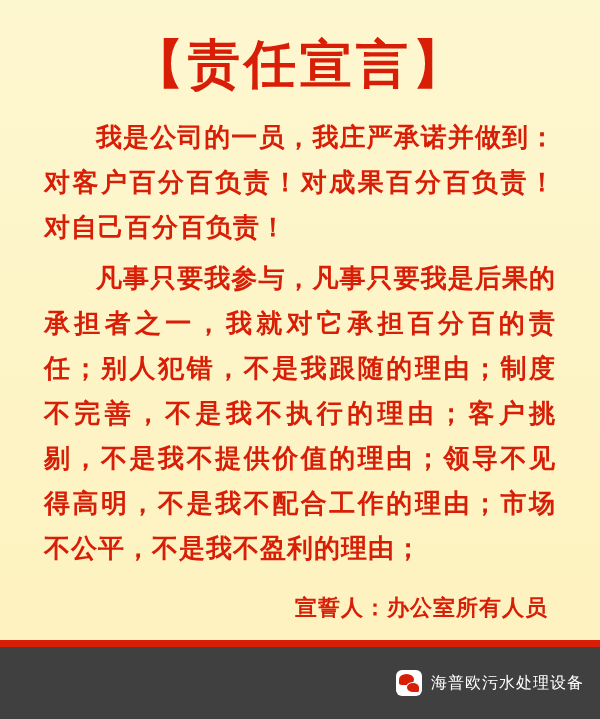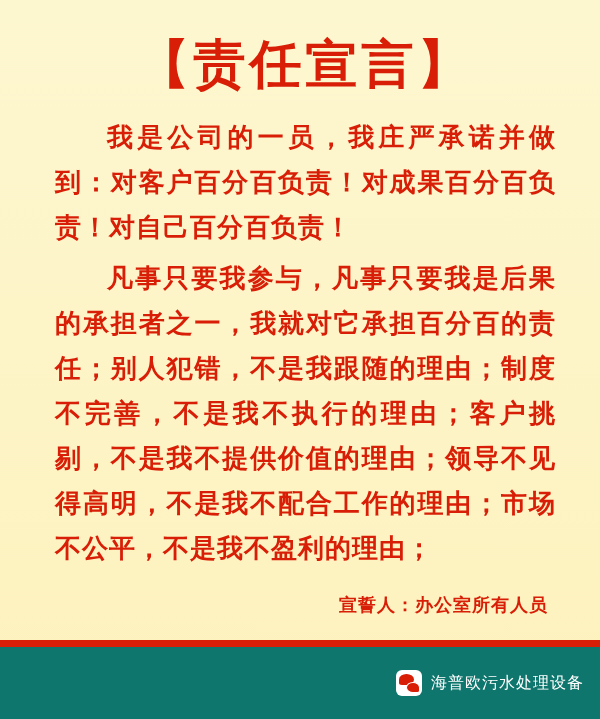--- a/index.html
+++ b/index.html
@@ -12,21 +12,20 @@
     font-family: "Liberation Sans", sans-serif;
     overflow: hidden;
   }
   #poster {
     position: relative;
     width: 600px;
     height: 719px;
     background: #fdf6cf;
     box-sizing: border-box;
     overflow: hidden;
-    padding-left: 11px;
   }
   
   #poster::before {
     content: "";
     position: absolute;
     left: 0; top: 0; right: 0; bottom: 0;
     background: linear-gradient(180deg, #fdf7d0 0%, #fdf4c6 55%, #fdf2bd 100%);
     pointer-events: none;
   }
   .content {
@@ -54,35 +53,35 @@
   .para {
     margin: 0 0 0 0;
     text-indent: 2em;
     text-align: justify;
   }
   .para + .para {
     margin-top: 6px;
   }
   .signature {
     color: #d81e06;
-    font-size: 18px;
+    font-size: 22px;
     font-weight: bold;
     text-align: right;
     letter-spacing: 1px;
     margin-top: 22px;
     padding-right: 8px;
   }
   
   .bottom-band {
     position: absolute;
     left: 0;
     right: 0;
     bottom: 0;
     height: 72px;
-    background: #0f766e;
+    background: #404040;
     z-index: 3;
   }
   .band-stripe {
     position: absolute;
     left: 0;
     right: 0;
     bottom: 72px;
     height: 7px;
     background: #d81e06;
     z-index: 3;

